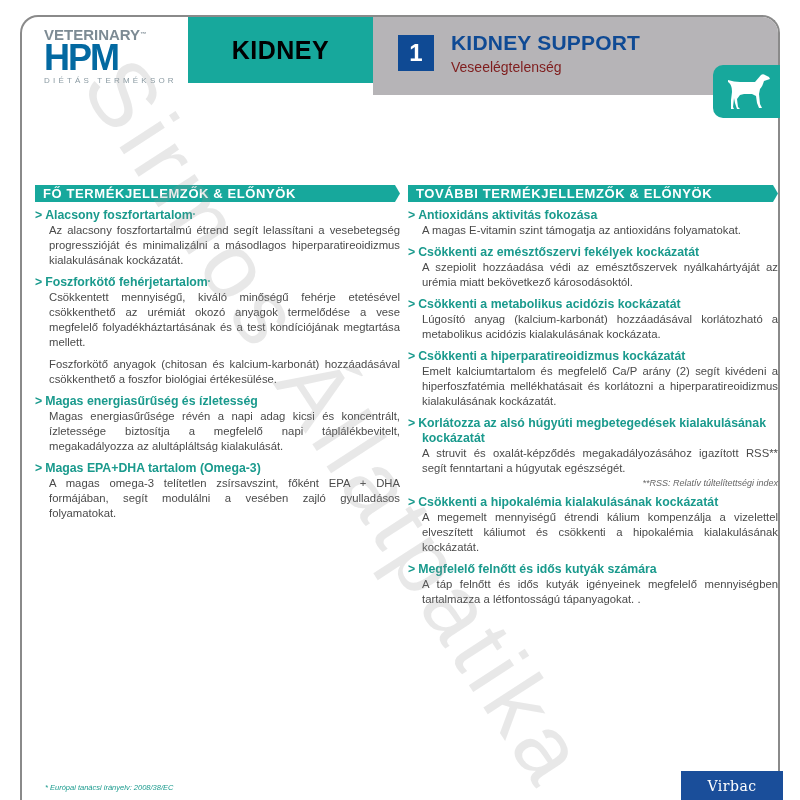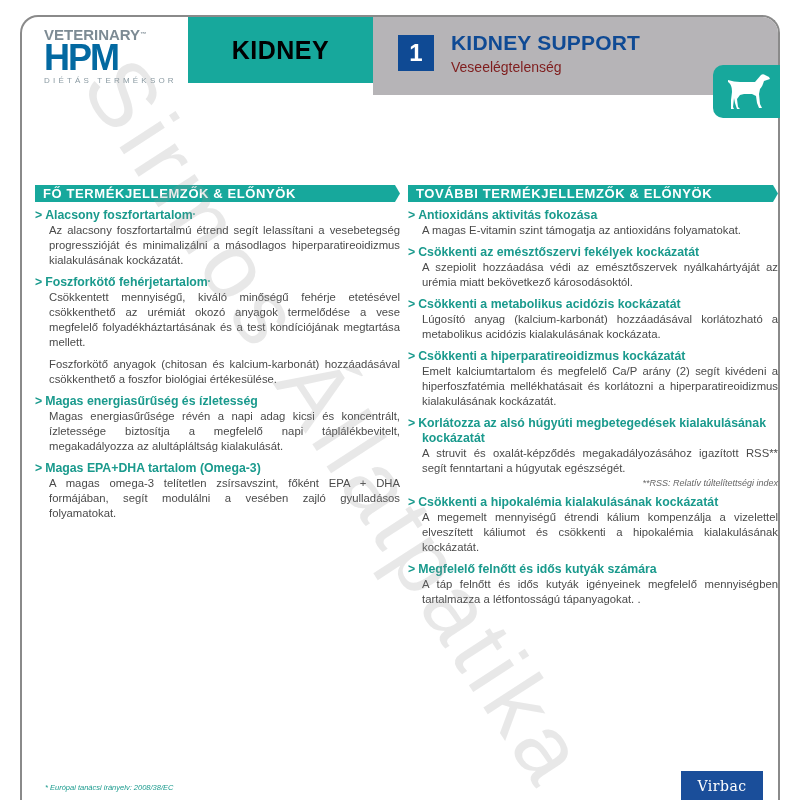--- a/index.html
+++ b/index.html
@@ -54,21 +54,21 @@
   .item { margin-bottom: 7px; }
   .item-title { color: #1a9a8d; font-weight: bold; font-size: 12.3px; line-height: 15px; }
   .item-title .gt { color: #1a9a8d; margin-right: 3px; }
   .item-title sup { font-size: 6px; vertical-align: top; }
   .item-body { font-size: 11.3px; line-height: 15px; color: #4a4a4a; padding-left: 14px; text-align: justify; }
   .item-title .cont { padding-left: 14px; display: block; }
   .rss-note { font-size: 9px; font-style: italic; text-align: right; color: #666; margin-top: 2px; padding-right: 0; }
 
   .footnote { position: absolute; left: 45px; top: 783px; font-size: 7.5px; font-style: italic; color: #1a9a8d; }
   .virbac {
-    position: absolute; left: 681px; top: 771px; width: 82px; height: 29px;
+    position: absolute; left: 681px; top: 771px; width: 102px; height: 29px;
     background: #1a4e9a; color: #fff; font-family: "DejaVu Serif", serif; font-size: 14px;
     display: flex; align-items: center; justify-content: center; letter-spacing: 0.5px;
   }
 
   .watermark {
     position: absolute; left: 80px; top: 350px; width: 900px;
     font-size: 92px; color: rgba(150,150,150,0.22); font-weight: normal;
     transform: rotate(57deg); transform-origin: left top; white-space: nowrap;
     pointer-events: none; letter-spacing: 6px;
     left: 150px; top: 40px;

